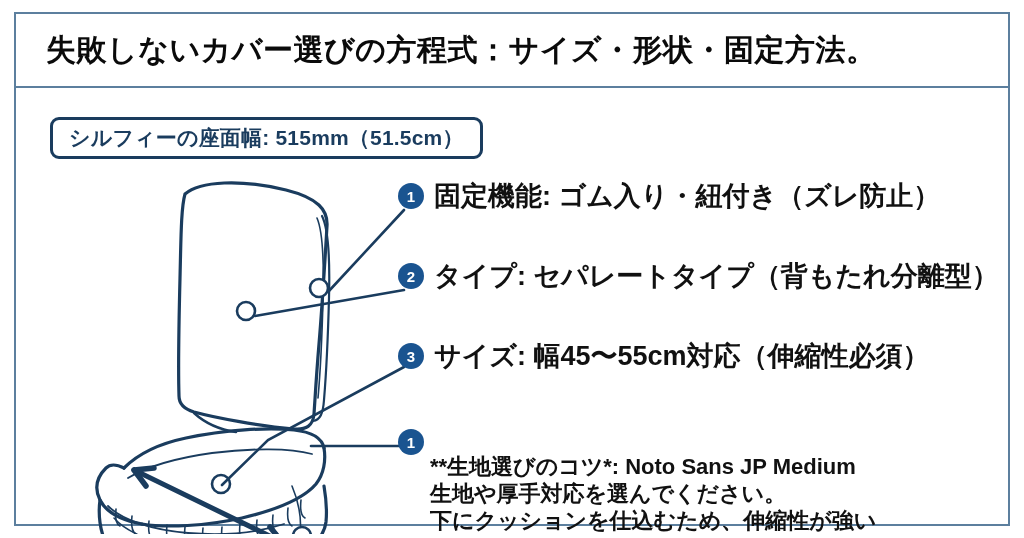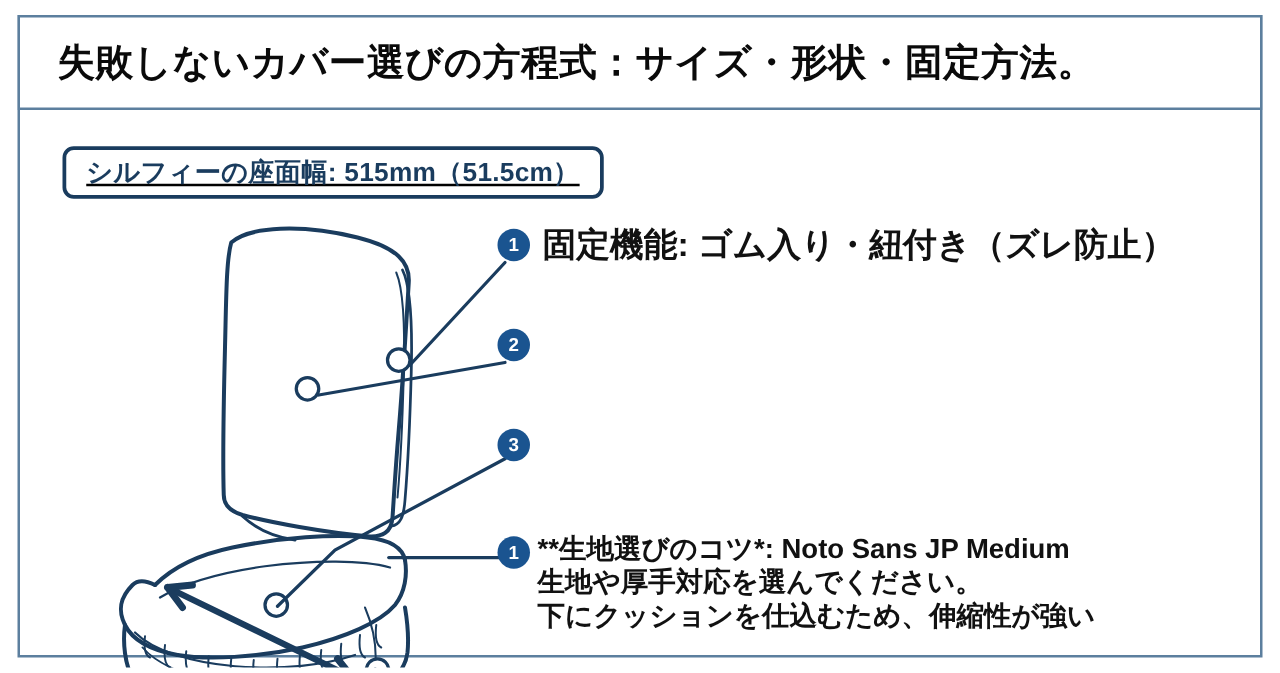--- a/index.html
+++ b/index.html
@@ -62,21 +62,20 @@
     left: 50px;
     top: 117px;
     height: 42px;
     border: 3px solid #1a3c5e;
     border-radius: 9px;
     background: #ffffff;
     display: flex;
     align-items: center;
     padding: 0 16px;
     box-sizing: border-box;
-    text-decoration: underline;
   }
   .badge-text {
     font-size: 21px;
     font-weight: bold;
     color: #1a3c5e;
     white-space: nowrap;
     letter-spacing: 0.2px;
   }
 
   
@@ -119,21 +118,21 @@
   .callout-body {
     margin-left: 10px;
   }
   .callout-line {
     font-size: 27px;
     font-weight: bold;
     color: #111111;
     white-space: nowrap;
     line-height: 1.22;
   }
-  .callout-4 .callout-body { margin-left: 6px; }
+  .callout-4 .callout-body { margin-left: 6px; margin-top: 28px; }
   .callout-4 .callout-line { font-size: 22px; }
 
   
   .leaders {
     position: absolute;
     left: 0;
     top: 0;
     width: 1024px;
     height: 538px;
     pointer-events: none;
@@ -253,24 +252,30 @@
 
     <div class="callout" style="top:0px;left:0px;">
       <div class="callout-num">1</div>
       <div class="callout-body">
         <div class="callout-line">固定機能: ゴム入り・紐付き（ズレ防止）</div>
       </div>
     </div>
 
     <div class="callout" style="top:80px;left:0px;">
       <div class="callout-num">2</div>
+      <div class="callout-body">
+        <div class="callout-line">タイプ: セパレートタイプ（背もたれ分離型）</div>
+      </div>
     </div>
 
     <div class="callout" style="top:160px;left:0px;">
       <div class="callout-num">3</div>
+      <div class="callout-body">
+        <div class="callout-line">サイズ: 幅45〜55cm対応（伸縮性必須）</div>
+      </div>
     </div>
 
     <div class="callout callout-4" style="top:246px;left:0px;">
       <div class="callout-num">1</div>
       <div class="callout-body">
         <div class="callout-line">**生地選びのコツ*: Noto Sans JP Medium</div>
         <div class="callout-line">生地や厚手対応を選んでください。</div>
         <div class="callout-line">下にクッションを仕込むため、伸縮性が強い</div>
       </div>
     </div>

